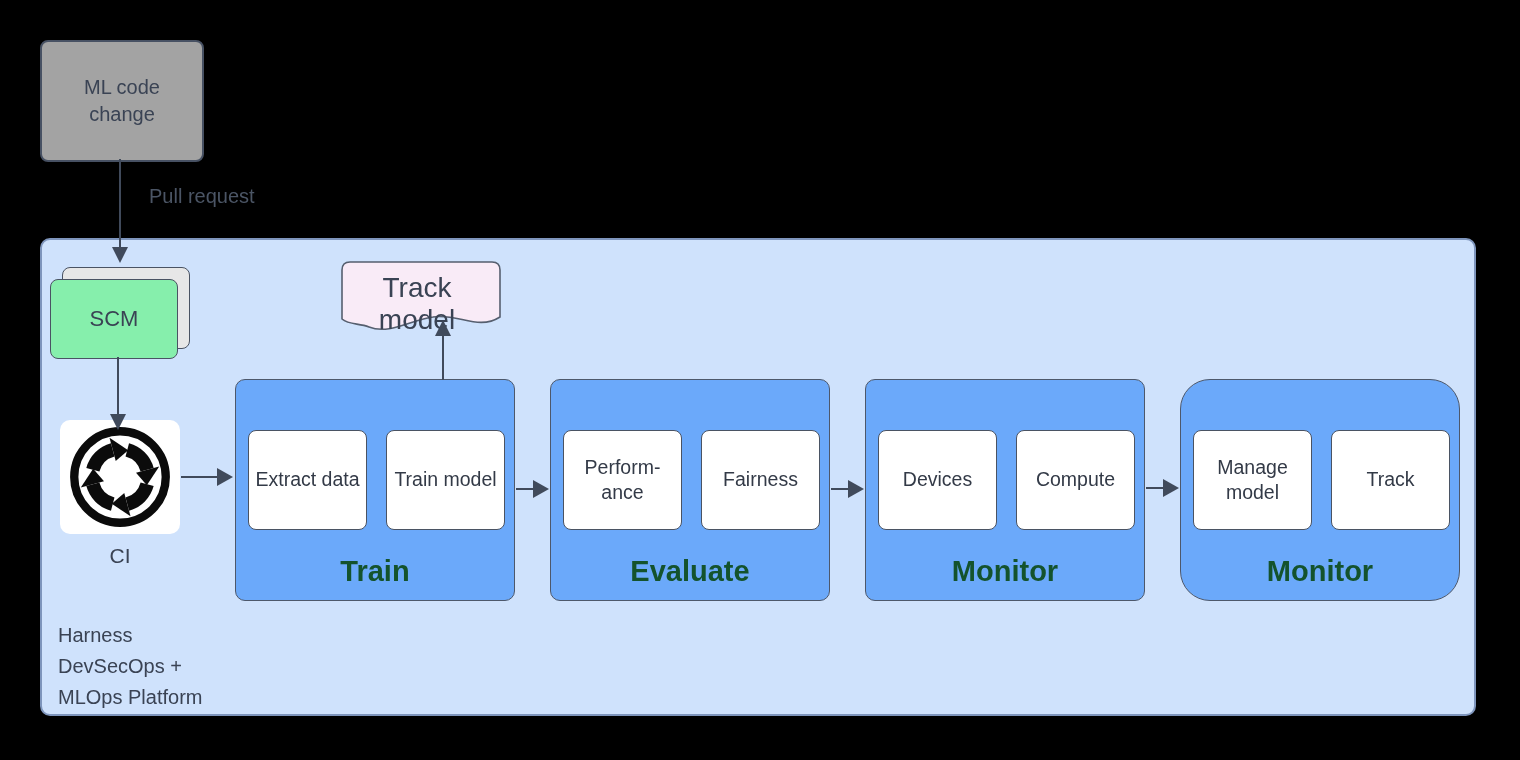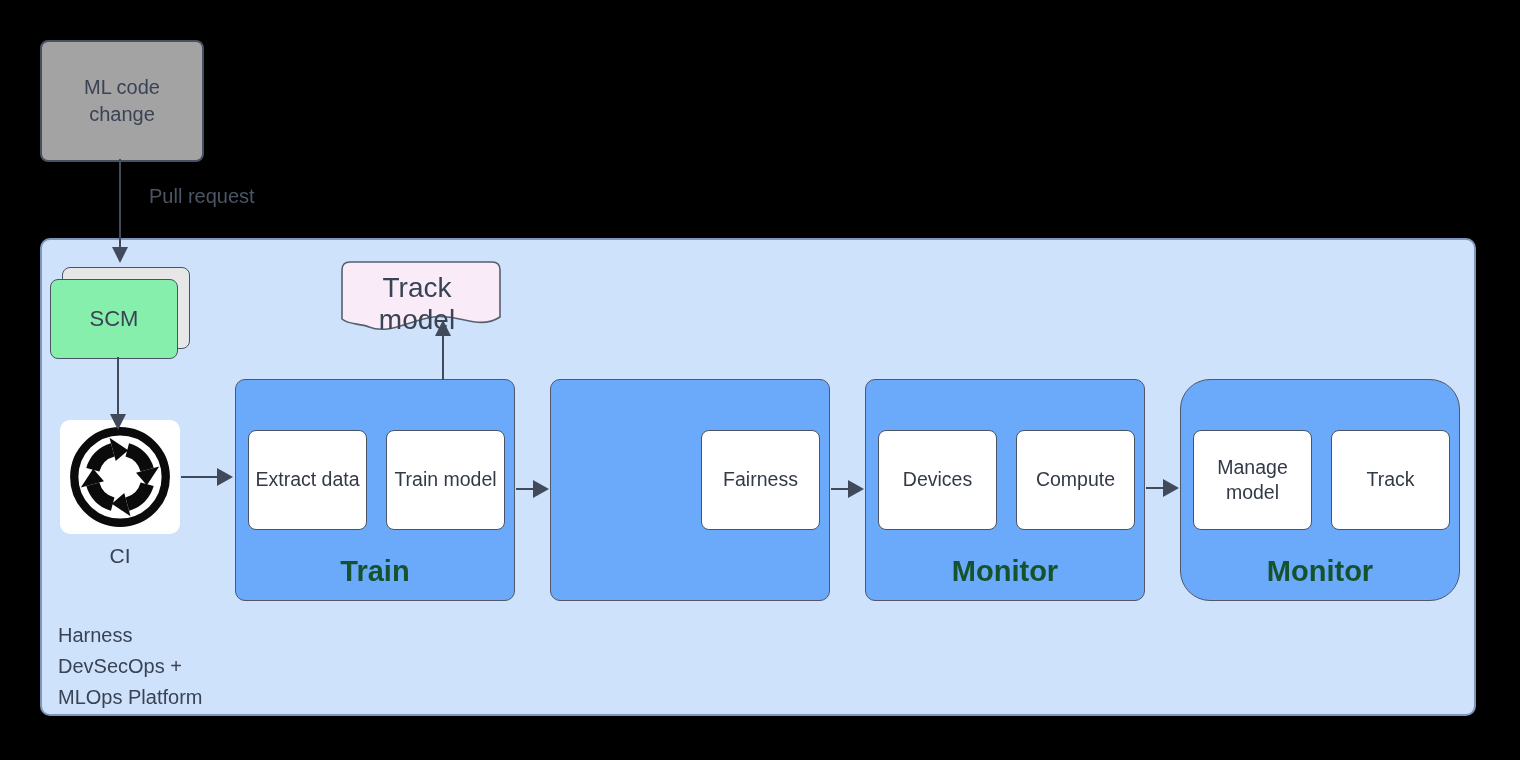--- a/index.html
+++ b/index.html
@@ -136,23 +136,28 @@
   <div class="sub-box center-flex sub-right pre">
     <span>Train model</span>
   </div>
   <div class="stage-title">Train</div>
 </div>
 
 <div class="abs line" style="left:516px;top:488px;width:20px;height:2px;"></div>
 <div class="abs head head-right" style="left:533px;top:480px;"></div>
 
 <div class="abs stage stage-evaluate">
+  <div class="sub-box center-flex sub-left pre">
+    <span>Perform-
+ance</span>
+  </div>
   <div class="sub-box center-flex sub-right pre">
     <span>Fairness</span>
   </div>
+  <div class="stage-title">Evaluate</div>
 </div>
 
 <div class="abs line" style="left:831px;top:488px;width:20px;height:2px;"></div>
 <div class="abs head head-right" style="left:848px;top:480px;"></div>
 
 <div class="abs stage stage-deploy">
   <div class="sub-box center-flex sub-right pre">
     <span>Compute</span>
   </div>
   <div class="sub-box center-flex sub-left pre">

